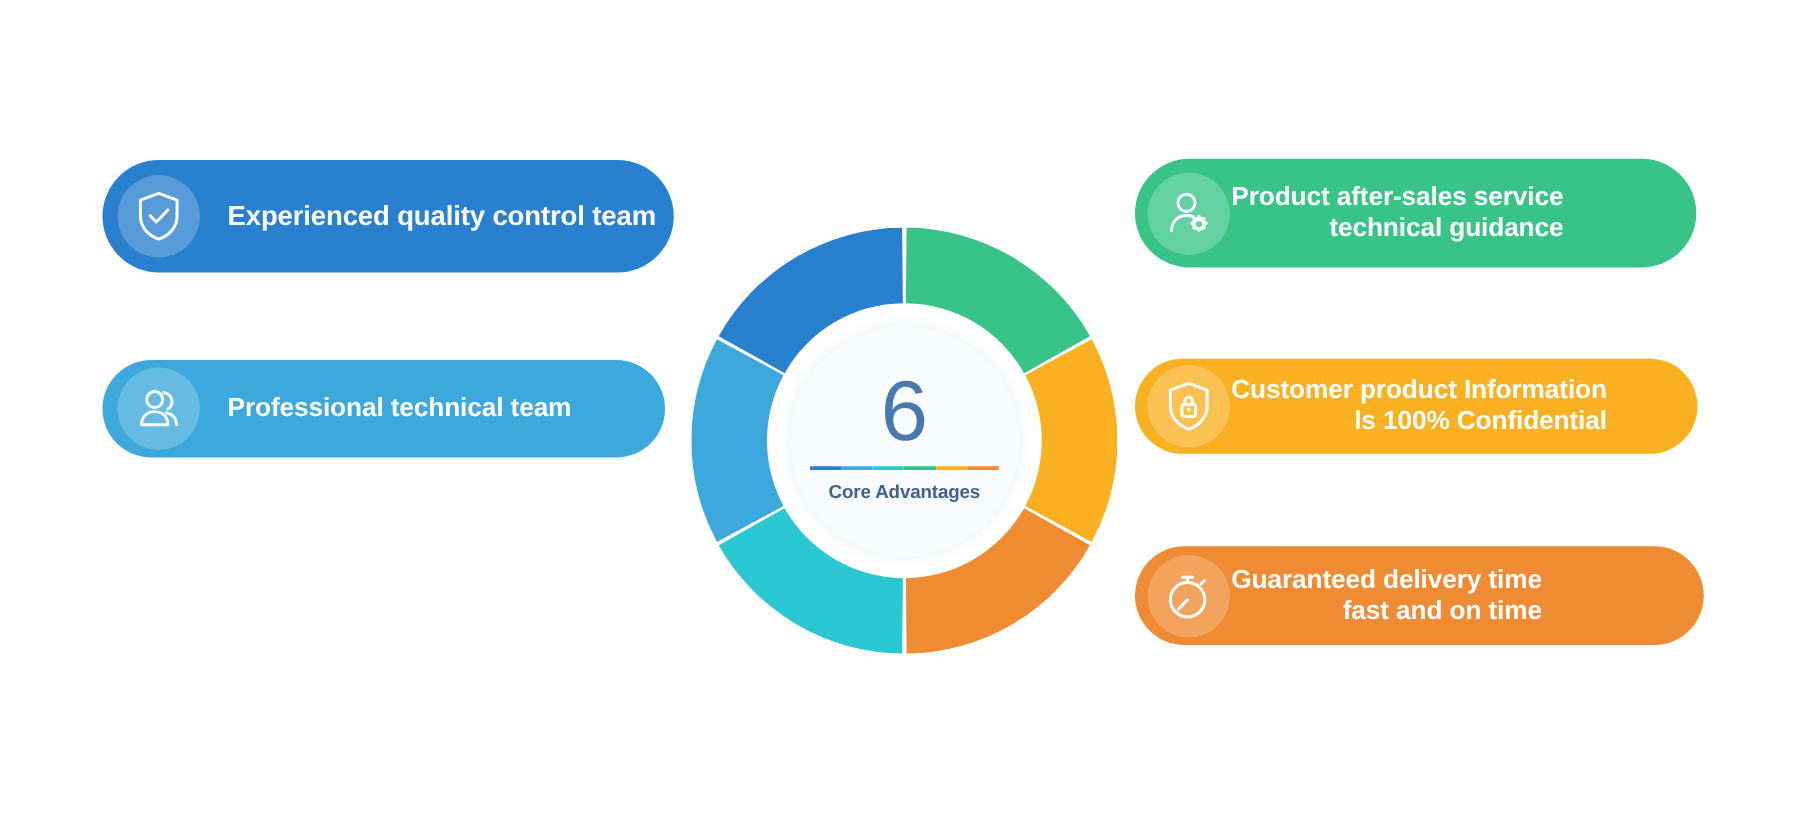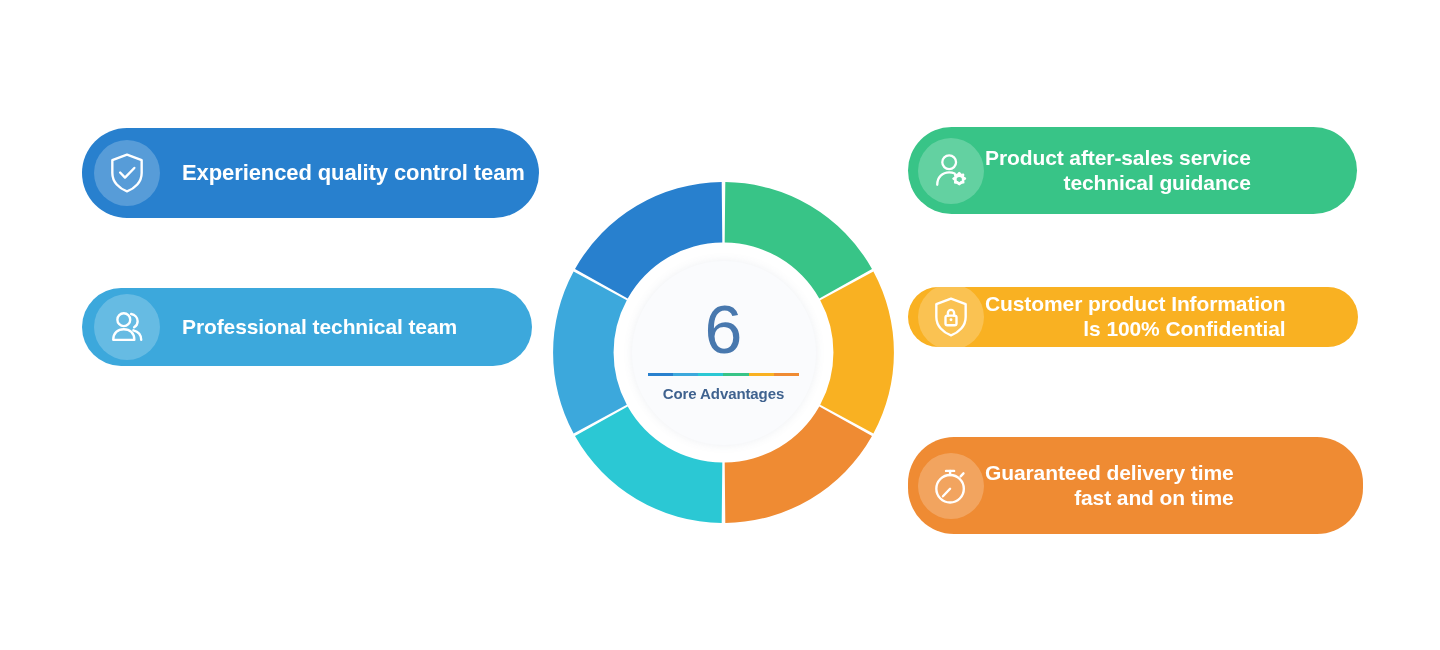--- a/index.html
+++ b/index.html
@@ -71,25 +71,25 @@
   }
   #pill-procurement {
     top: 438px; width: 450px; height: 79px;
     background: #2bc8d4;
   }
   #pill-aftersales {
     top: 127px; width: 449px; height: 87px;
     background: #38c487;
   }
   #pill-confidential {
-    top: 287px; width: 450px; height: 60px;
+    top: 287px; width: 450px; height: 76px;
     background: #f9b122;
   }
   #pill-delivery {
-    top: 437px; width: 455px; height: 97px;
+    top: 437px; width: 455px; height: 79px;
     background: #ef8b33;
   }
 
   #pill-quality .pill-label { font-size: 22px; }
   #pill-technical .pill-label { font-size: 21px; text-align: right; }
 
   
   #donut {
     position: absolute;
     left: 553px;

